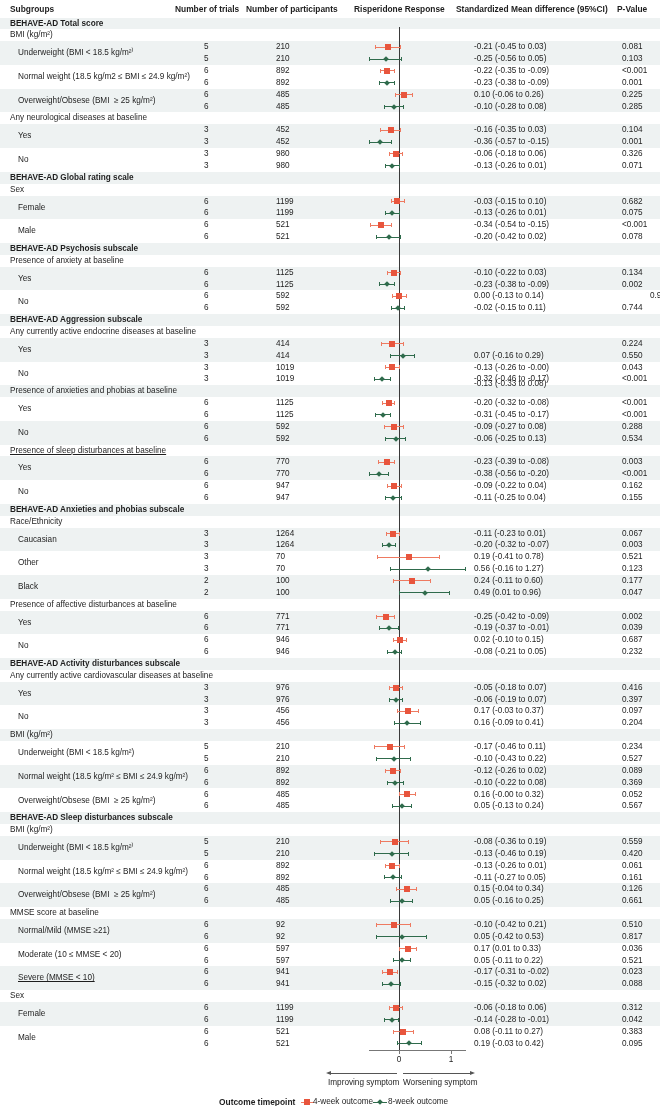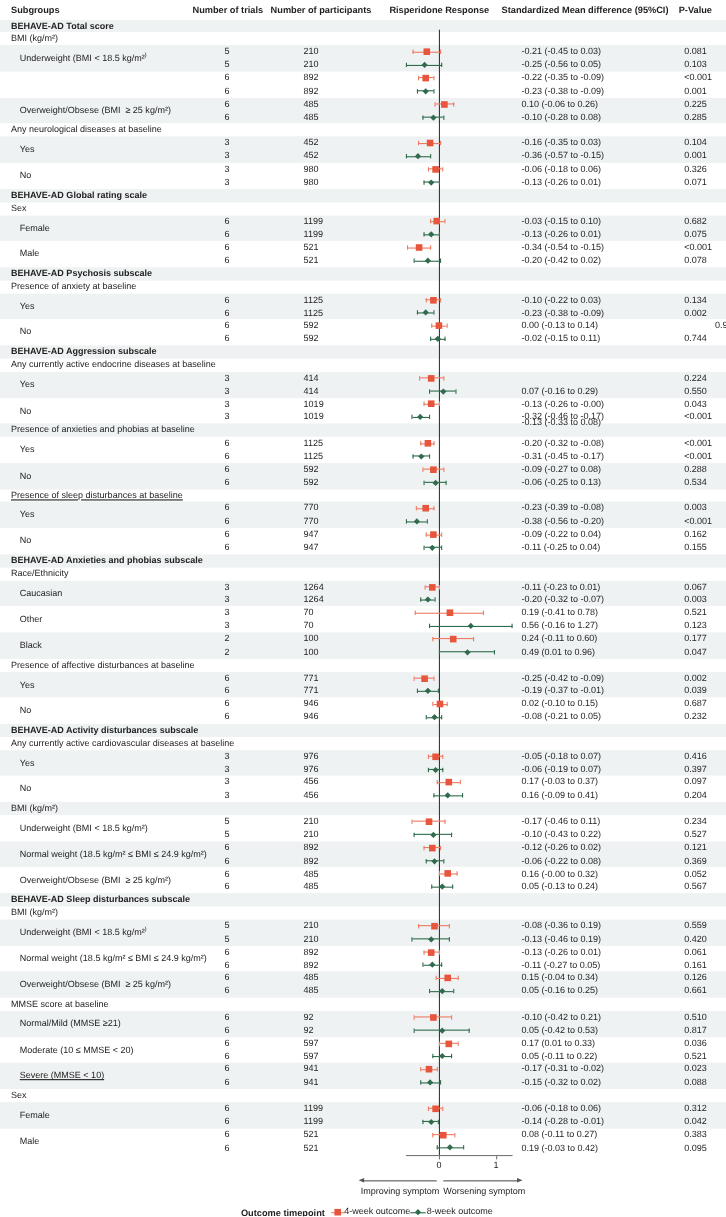--- a/index.html
+++ b/index.html
@@ -76,20 +76,21 @@
       <span class="t" style="left: 10px; top: 29.46px;">BMI (kg/m²)</span>
       <span class="t" style="left: 18px; top: 41.32px; height: 23.72px; line-height: 23.72px;">Underweight (BMI &lt; 18.5 kg/m²⁾</span>
       <span class="t" style="left: 204px; top: 41.32px;">5</span>
       <span class="t" style="left: 276px; top: 41.32px;">210</span>
       <span class="t" style="left: 474px; top: 41.32px;">-0.21 (-0.45 to 0.03)</span>
       <span class="t" style="left: 622px; top: 41.32px;">0.081</span>
       <span class="t" style="left: 204px; top: 53.18px;">5</span>
       <span class="t" style="left: 276px; top: 53.18px;">210</span>
       <span class="t" style="left: 474px; top: 53.18px;">-0.25 (-0.56 to 0.05)</span>
       <span class="t" style="left: 622px; top: 53.18px;">0.103</span>
+      <span class="t" style="left: 18px; top: 65.04px; height: 23.72px; line-height: 23.72px;">Normal weight (18.5 kg/m2 ≤ BMI ≤ 24.9 kg/m²)</span>
       <span class="t" style="left: 204px; top: 65.04px;">6</span>
       <span class="t" style="left: 276px; top: 65.04px;">892</span>
       <span class="t" style="left: 474px; top: 65.04px;">-0.22 (-0.35 to -0.09)</span>
       <span class="t" style="left: 622px; top: 65.04px;">&lt;0.001</span>
       <span class="t" style="left: 204px; top: 76.9px;">6</span>
       <span class="t" style="left: 276px; top: 76.9px;">892</span>
       <span class="t" style="left: 474px; top: 76.9px;">-0.23 (-0.38 to -0.09)</span>
       <span class="t" style="left: 622px; top: 76.9px;">0.001</span>
       <span class="t" style="left: 18px; top: 88.76px; height: 23.72px; line-height: 23.72px;">Overweight/Obsese (BMI  ≥ 25 kg/m²)</span>
       <span class="t" style="left: 204px; top: 88.76px;">6</span>
@@ -292,24 +293,24 @@
       <span class="t" style="left: 474px; top: 741.06px;">-0.17 (-0.46 to 0.11)</span>
       <span class="t" style="left: 622px; top: 741.06px;">0.234</span>
       <span class="t" style="left: 204px; top: 752.92px;">5</span>
       <span class="t" style="left: 276px; top: 752.92px;">210</span>
       <span class="t" style="left: 474px; top: 752.92px;">-0.10 (-0.43 to 0.22)</span>
       <span class="t" style="left: 622px; top: 752.92px;">0.527</span>
       <span class="t" style="left: 18px; top: 764.78px; height: 23.72px; line-height: 23.72px;">Normal weight (18.5 kg/m² ≤ BMI ≤ 24.9 kg/m²)</span>
       <span class="t" style="left: 204px; top: 764.78px;">6</span>
       <span class="t" style="left: 276px; top: 764.78px;">892</span>
       <span class="t" style="left: 474px; top: 764.78px;">-0.12 (-0.26 to 0.02)</span>
-      <span class="t" style="left: 622px; top: 764.78px;">0.121</span>
+      <span class="t" style="left: 622px; top: 764.78px;">0.089</span>
       <span class="t" style="left: 204px; top: 776.64px;">6</span>
       <span class="t" style="left: 276px; top: 776.64px;">892</span>
-      <span class="t" style="left: 474px; top: 776.64px;">-0.06 (-0.22 to 0.08)</span>
+      <span class="t" style="left: 474px; top: 776.64px;">-0.10 (-0.22 to 0.08)</span>
       <span class="t" style="left: 622px; top: 776.64px;">0.369</span>
       <span class="t" style="left: 18px; top: 788.5px; height: 23.72px; line-height: 23.72px;">Overweight/Obsese (BMI  ≥ 25 kg/m²)</span>
       <span class="t" style="left: 204px; top: 788.5px;">6</span>
       <span class="t" style="left: 276px; top: 788.5px;">485</span>
       <span class="t" style="left: 474px; top: 788.5px;">0.16 (-0.00 to 0.32)</span>
       <span class="t" style="left: 622px; top: 788.5px;">0.052</span>
       <span class="t" style="left: 204px; top: 800.36px;">6</span>
       <span class="t" style="left: 276px; top: 800.36px;">485</span>
       <span class="t" style="left: 474px; top: 800.36px;">0.05 (-0.13 to 0.24)</span>
       <span class="t" style="left: 622px; top: 800.36px;">0.567</span>

